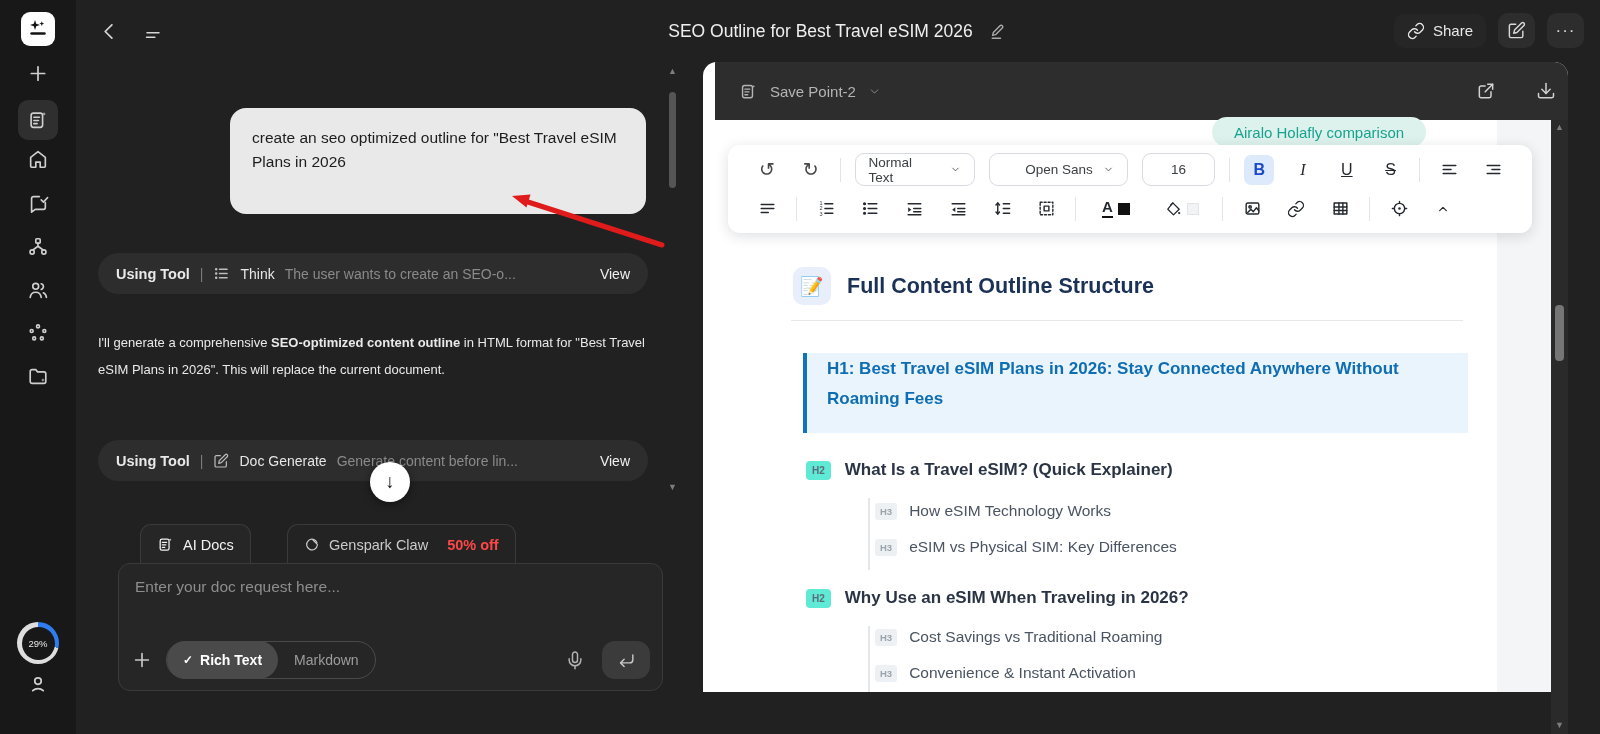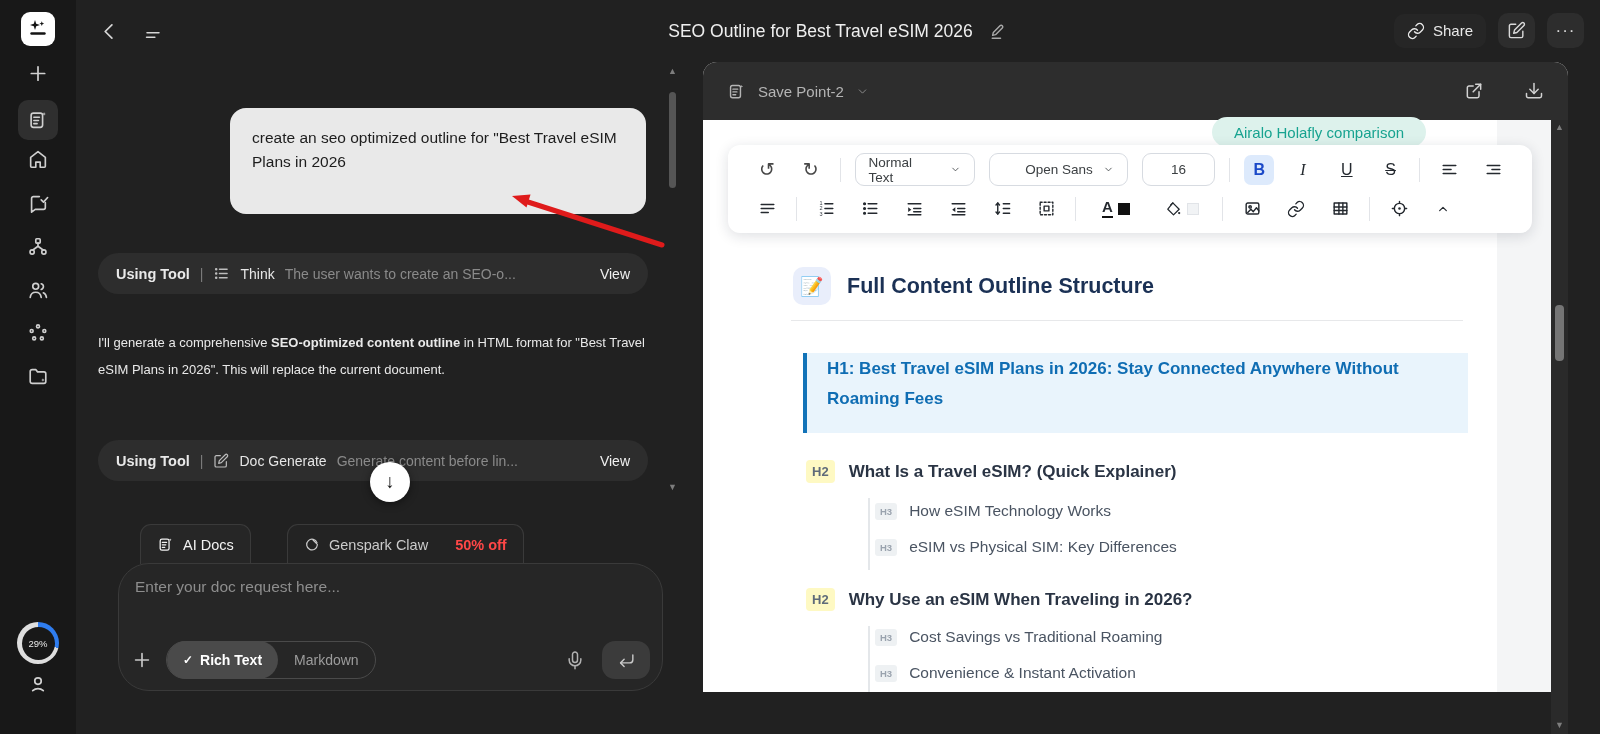--- a/index.html
+++ b/index.html
@@ -36,37 +36,37 @@
   .tool-chip .tdesc { color:#8a8a8a; flex:1; white-space:nowrap; overflow:hidden; text-overflow:ellipsis; }
   .tool-chip .view { color:#f0f0f0; white-space:nowrap; }
   #assistant-msg { left:22px; top:268px; width:566px; color:#e9e9e9; font-size:13px; line-height:2.05; }
   #scroll-circle { left:294px; top:400px; width:40px; height:40px; border-radius:50%; background:#fff; color:#111;
     display:flex; align-items:center; justify-content:center; font-size:19px; box-shadow:0 2px 8px rgba(0,0,0,.45); z-index:6; }
   
   .tab { position:absolute; top:462px; height:40px; border:1px solid #3a3a3a; border-bottom:none; border-radius:11px 11px 0 0;
     display:flex; align-items:center; gap:9px; padding:0 16px; font-size:14.5px; }
   #tab-aidocs { left:64px; background:#262626; color:#f2f2f2; }
   #tab-claw { left:211px; background:#232323; color:#cbcbcb; }
-  #tab-claw .off { color:#ff4747; font-weight:bold; margin-left:18px; }
-  #composer { left:42px; top:501px; width:545px; height:128px; background:#262626; border:1px solid #3a3a3a; border-radius:31px; padding:14px 16px; z-index:3; }
+  #tab-claw .off { color:#ff4747; font-weight:bold; margin-left:10px; }
+  #composer { left:42px; top:501px; width:545px; height:128px; background:#262626; border:1px solid #3a3a3a; border-radius:12px; padding:14px 16px; z-index:3; }
   #composer input { width:100%; background:transparent; border:none; outline:none; color:#e8e8e8; font-size:15.5px; font-family:"Liberation Sans",sans-serif; }
   #composer input::placeholder { color:#8d8d8d; }
   #composer-row { position:absolute; left:12px; right:12px; bottom:11px; display:flex; align-items:center; gap:13px; }
   #mode-toggle { display:flex; align-items:center; border:1px solid #4a4a4a; border-radius:999px; height:38px; }
   #mode-rich { display:flex; align-items:center; gap:7px; background:#4a4a4a; color:#fff; border-radius:999px; height:38px; padding:0 16px; font-size:14px; font-weight:bold; }
   #mode-md { color:#9c9c9c; font-size:14px; padding:0 16px; }
   #send-btn { width:48px; height:38px; background:#3b3b3b; border-radius:13px; color:#c9c9c9; display:flex; align-items:center; justify-content:center; margin-left:4px; }
   
   #chat-scroll { left:590px; top:4px; width:14px; height:440px; }
   #chat-scroll .thumb { position:absolute; left:3px; top:26px; width:7px; height:96px; background:#555; border-radius:4px; }
   .scroll-arrow { position:absolute; left:2px; color:#7d7d7d; font-size:9px; }
 
   
   #docpanel { left:703px; top:62px; width:865px; height:630px; background:#fff; border-radius:14px 14px 0 0; overflow:hidden; z-index:5; }
-  #doc-header { position:absolute; left:0; top:0; width:100%; height:58px; background:#2d2d2d; display:flex; align-items:center; padding:0 24px; gap:12px; color:#b4b4b4; font-size:15px; }
+  #doc-header { position:absolute; left:12px; top:0; width:100%; height:58px; background:#2d2d2d; display:flex; align-items:center; padding:0 24px; gap:12px; color:#b4b4b4; font-size:15px; }
   #doc-header .grow { flex:1; }
   #doc-gutter { position:absolute; right:17px; top:58px; width:54px; height:572px; background:#f4f5f6; }
   #suggest-chip { position:absolute; left:509px; top:55px; height:30px; background:#ddf2ec; color:#17a390; font-size:15px; border-radius:15px; padding:0 22px; display:flex; align-items:center; z-index:1; }
   
   #fmt-toolbar { position:absolute; left:25px; top:83px; width:804px; height:88px; background:#fff; border-radius:12px;
     box-shadow:0 3px 14px rgba(20,30,50,.14); z-index:2; padding:5px 24px; display:flex; flex-direction:column; justify-content:space-around; }
   .fmt-row { display:flex; align-items:center; gap:14px; color:#3a4049; height:38px; }
   .vdiv { width:1px; height:24px; background:#e2e4e8; }
   .sel-btn { display:flex; align-items:center; gap:10px; border:1px solid #d7dbe1; border-radius:9px; height:33px; padding:0 13px; font-size:13.5px; color:#3c4043; }
   .size-box { border:1px solid #d7dbe1; border-radius:9px; height:33px; width:74px; display:flex; align-items:center; justify-content:center; font-size:13.5px; color:#3c4043; }
@@ -77,21 +77,21 @@
   .fmt-btn.strike { text-decoration:line-through; }
   .swatch { width:12px; height:12px; display:inline-block; }
   
   #doc-title-row { position:absolute; left:90px; top:205px; display:flex; align-items:center; gap:16px; }
   #doc-title-icon { width:38px; height:38px; border-radius:10px; background:#e9eefb; display:flex; align-items:center; justify-content:center; font-size:19px; }
   #doc-title { font-size:21.5px; font-weight:bold; color:#1b3155; }
   #doc-hr { position:absolute; left:88px; right:105px; top:258px; height:1px; background:#e7e8ea; }
   #h1-box { position:absolute; left:100px; width:665px; top:291px; height:80px; background:#e9f4fc; border-left:4px solid #1273b8;
     padding:1px 20px; color:#0f6db3; font-size:17px; font-weight:bold; line-height:1.75; }
   .h2-row { position:absolute; left:103px; display:flex; align-items:center; gap:14px; }
-  .h2-badge { background:#fef9c3; color:#5f6b7a; font-size:13px; font-weight:bold; border-radius:4px; padding:4px 6px; }
+  .h2-badge { background:#5eead4; color:#5f6b7a; font-size:10px; font-weight:bold; border-radius:4px; padding:4px 6px; }
   .h2-text { color:#2a3444; font-size:17px; font-weight:bold; }
   .h3-row { position:absolute; left:172px; display:flex; align-items:center; gap:12px; }
   .h3-badge { background:#eef1f3; color:#9aa3ae; font-size:9.5px; font-weight:bold; border-radius:3px; padding:3px 5px; }
   .h3-text { color:#4a5462; font-size:15.5px; }
   .vline { position:absolute; left:165px; width:2px; background:#e4e7ea; }
 
   
   #doc-scrollbar { left:1551px; top:120px; width:17px; height:614px; background:#2a2a2a; z-index:31; }
   #doc-scrollbar .thumb { position:absolute; left:4px; top:185px; width:9px; height:56px; background:#757575; border-radius:4px; }
 

